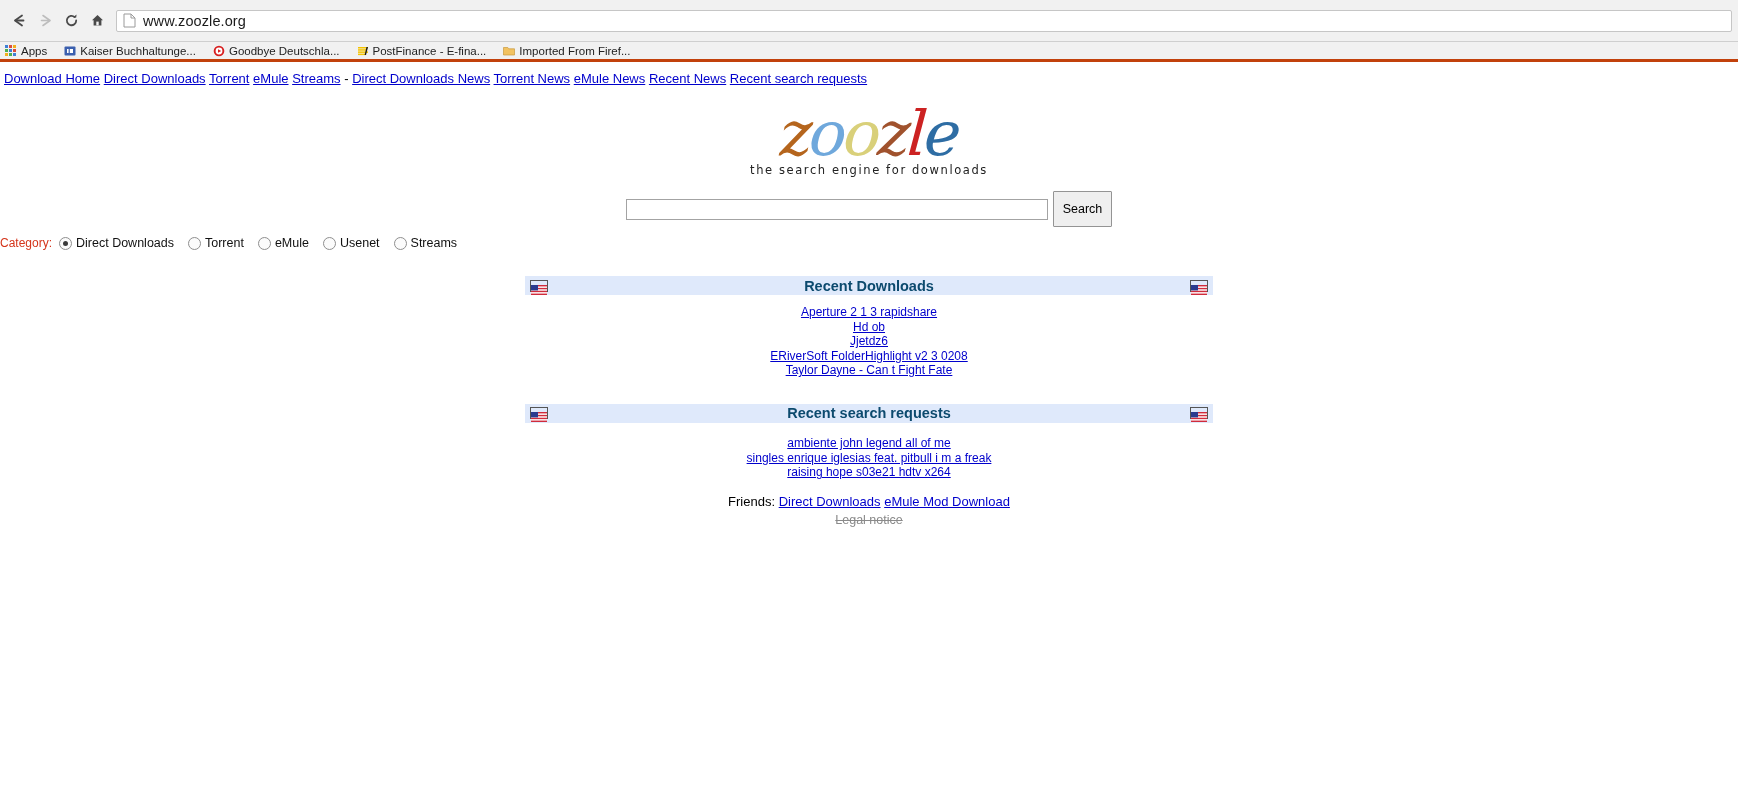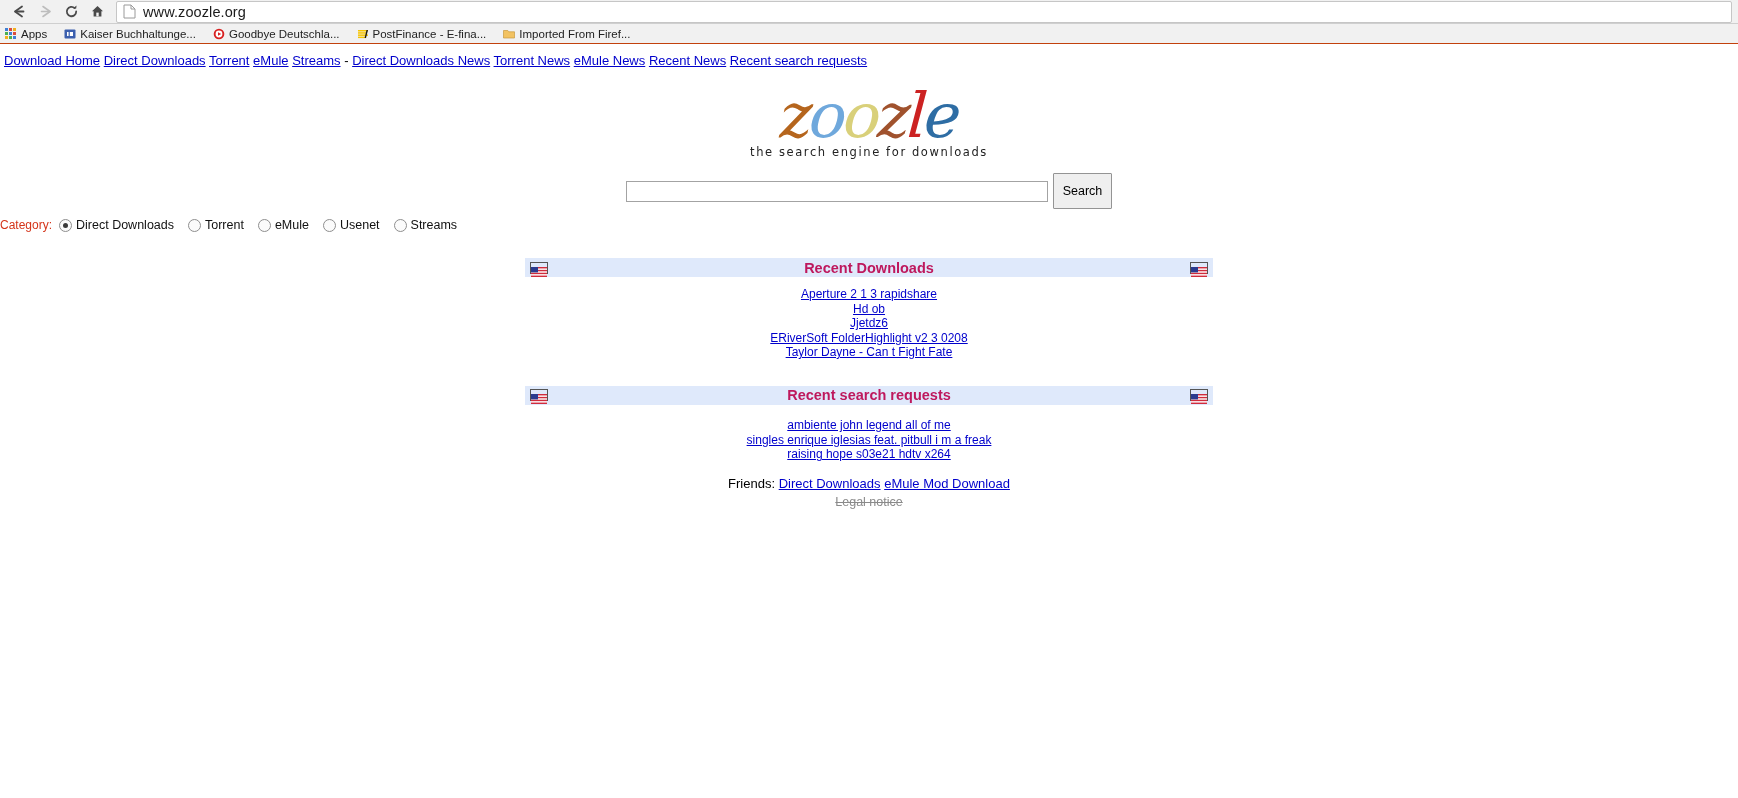--- a/index.html
+++ b/index.html
@@ -10,21 +10,21 @@
   body {
     width: 1738px;
     height: 798px;
     background: #ffffff;
     font-family: "Liberation Sans", sans-serif;
     overflow: hidden;
   }
 
   
   .browser-toolbar {
-    height: 24px;
+    height: 42px;
     background: #f1f1f1;
     border-bottom: 1px solid #cfcfcf;
     display: flex;
     align-items: center;
     padding: 0 6px;
     box-sizing: border-box;
   }
   .nav-btn {
     width: 26px;
     height: 26px;
@@ -58,21 +58,21 @@
     color: #1a1a1a;
     font-family: "Liberation Sans", sans-serif;
     letter-spacing: 0.1px;
     white-space: nowrap;
   }
 
   
   .bookmarks-bar {
     height: 20px;
     background: #f1f1f1;
-    border-bottom: 1px solid #c2410c;
+    border-bottom: 3px solid #c2410c;
     display: flex;
     align-items: center;
     padding: 0 5px;
     box-sizing: border-box;
     font-size: 11.5px;
     color: #222;
   }
   .bookmark {
     display: flex;
     align-items: center;
@@ -253,21 +253,21 @@
     padding: 0 5px;
     box-sizing: border-box;
     position: relative;
   }
   .section-title {
     position: absolute;
     left: 0; right: 0;
     text-align: center;
     font-size: 14.5px;
     font-weight: bold;
-    color: #be185d;
+    color: #0c4a6e;
     font-family: "Liberation Sans", sans-serif;
   }
   .flag {
     width: 18px;
     height: 12px;
     flex: 0 0 auto;
     display: block;
     position: relative;
     z-index: 2;
     border: 1px solid #555;

